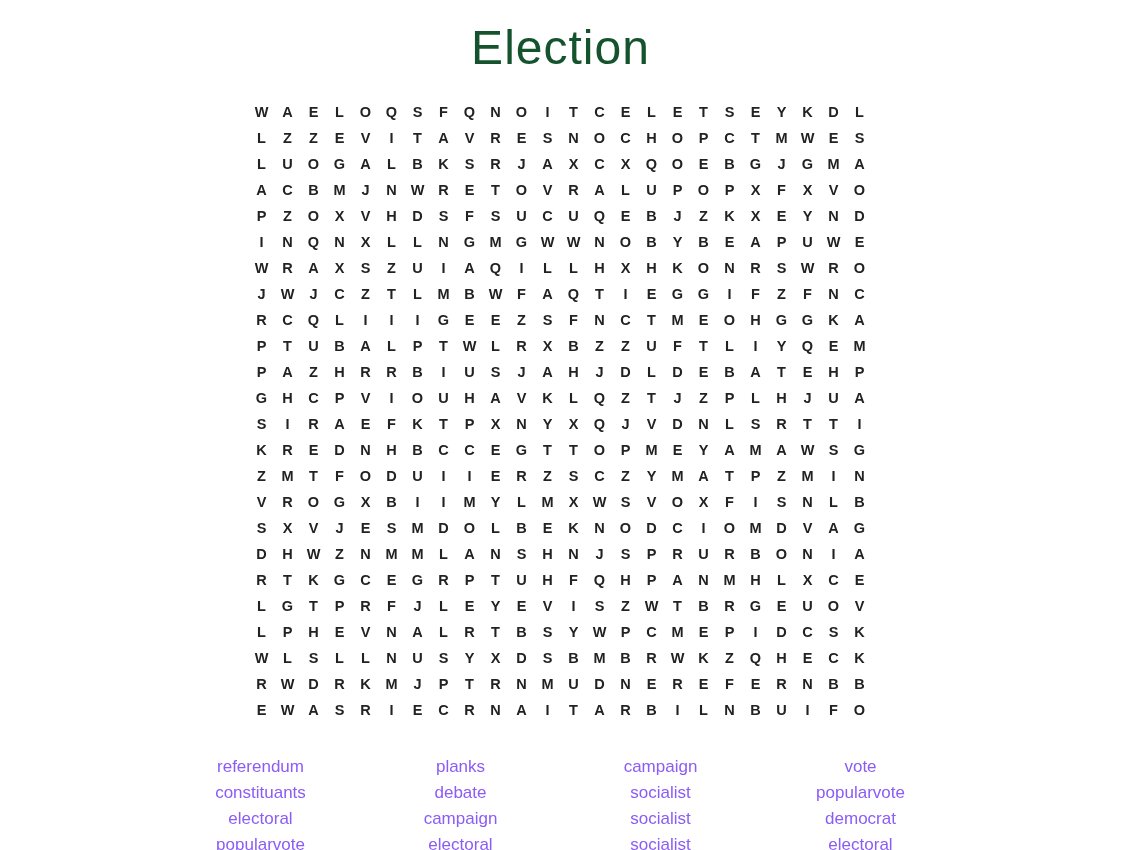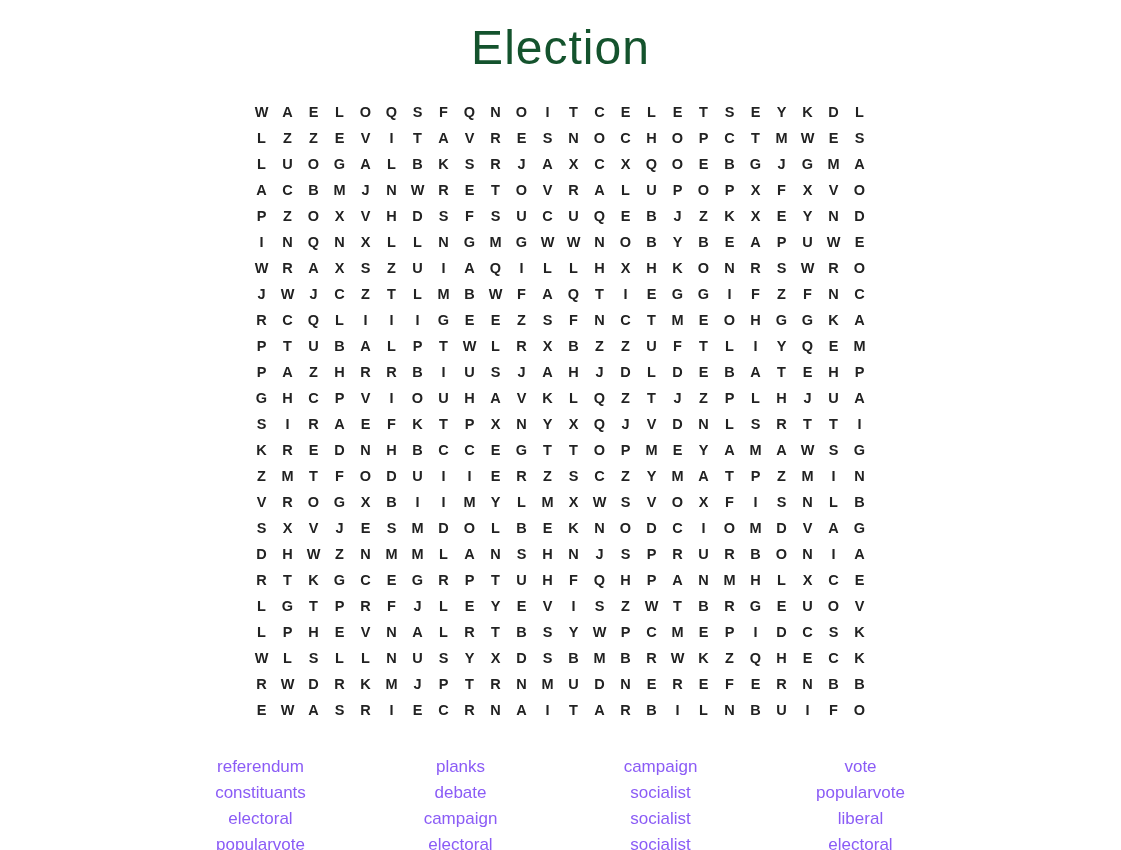--- a/index.html
+++ b/index.html
@@ -693,18 +693,18 @@
     <div class="term-item">planks</div>
     <div class="term-item">campaign</div>
     <div class="term-item">vote</div>
     <div class="term-item">constituants</div>
     <div class="term-item">debate</div>
     <div class="term-item">socialist</div>
     <div class="term-item">popularvote</div>
     <div class="term-item">electoral</div>
     <div class="term-item">campaign</div>
     <div class="term-item">socialist</div>
-    <div class="term-item">liberal</div>
+    <div class="term-item">democrat</div>
     <div class="term-item">popularvote</div>
     <div class="term-item">electoral</div>
     <div class="term-item">socialist</div>
     <div class="term-item">electoral</div>
   </div>
 
 </body></html>

